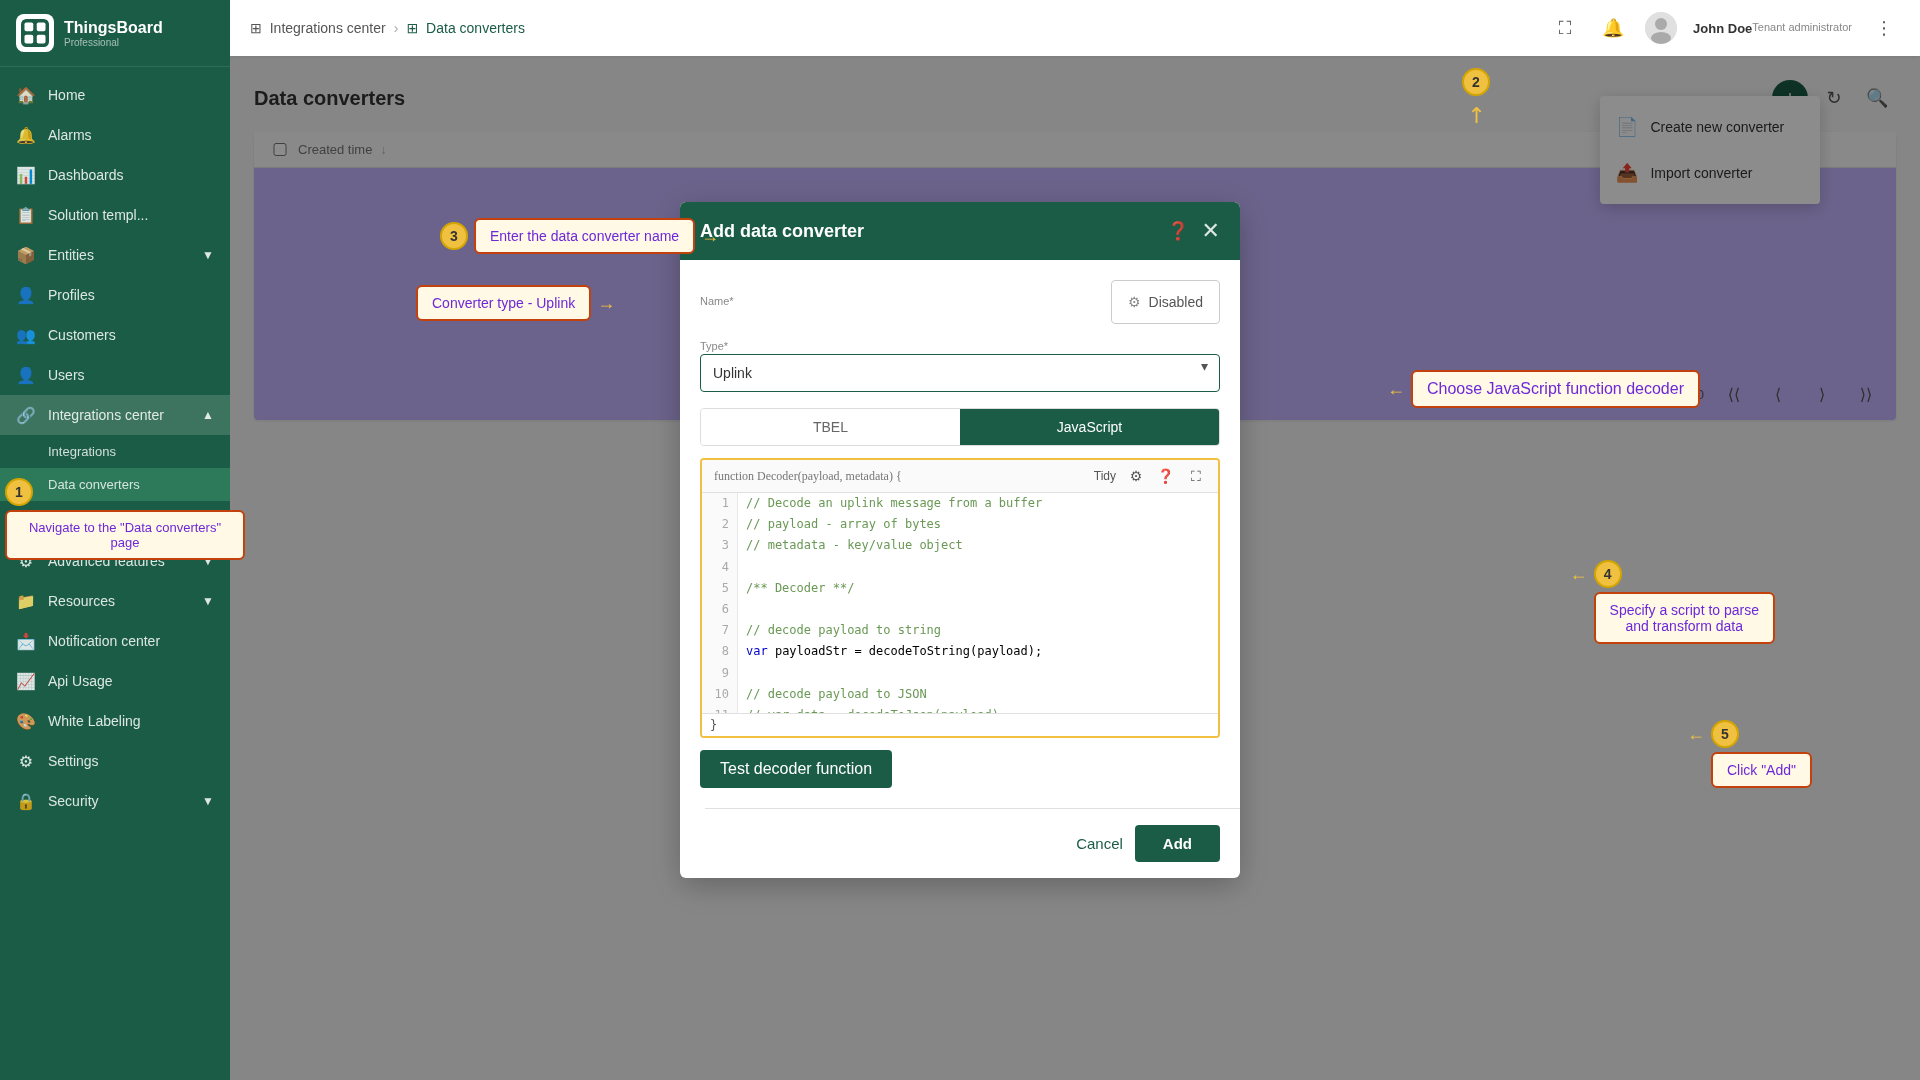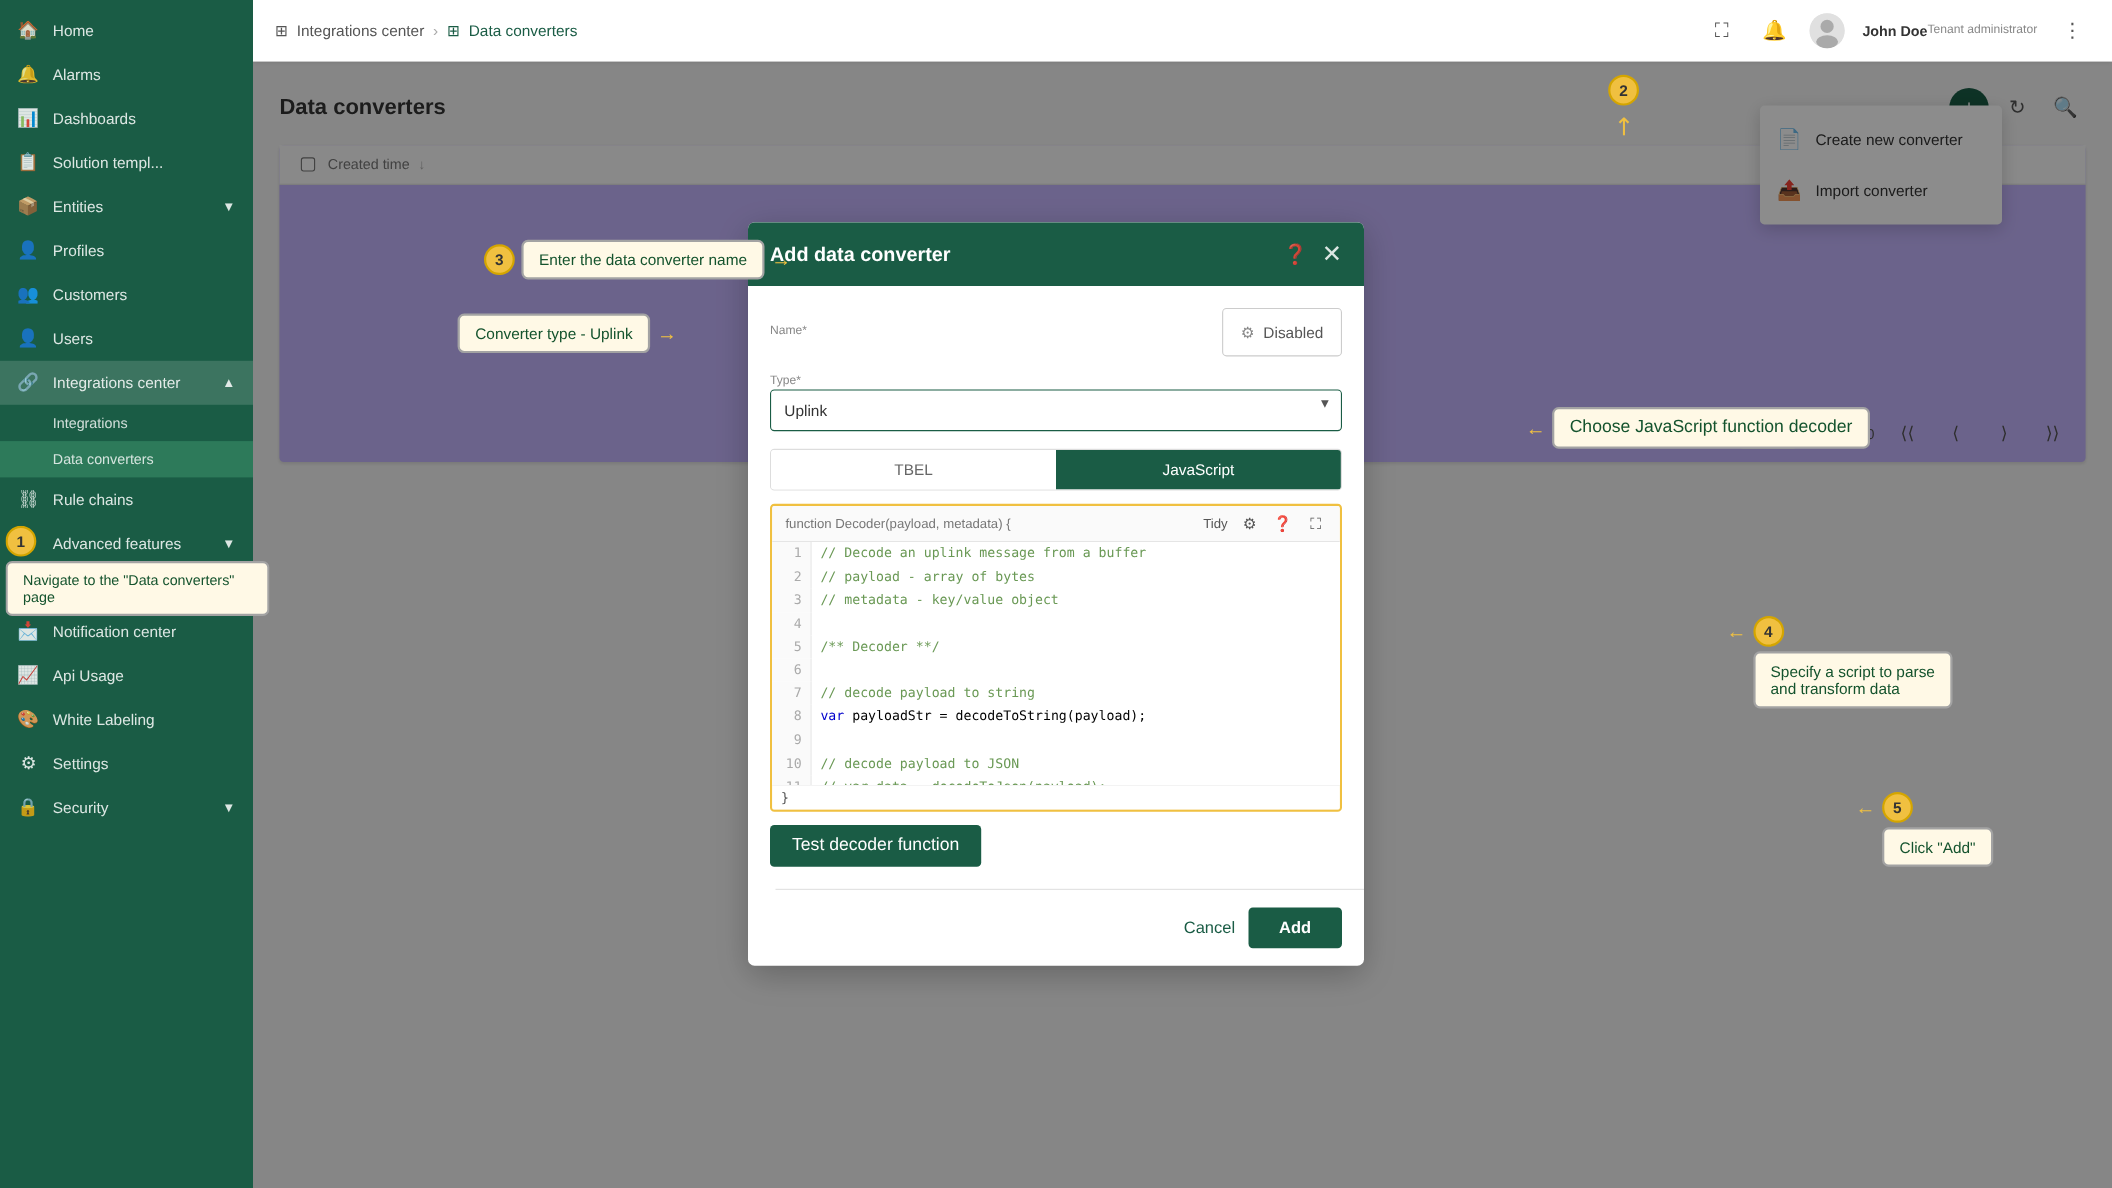--- a/index.html
+++ b/index.html
@@ -87,23 +87,24 @@
       position: absolute; top: 100px; right: 140px;
       background: #fff; border-radius: 4px; box-shadow: 0 4px 16px rgba(0,0,0,0.18);
       padding: 8px 0; min-width: 220px; z-index: 100;
     }
     .dropdown-item {
       display: flex; align-items: center; padding: 12px 16px; gap: 12px;
       cursor: pointer; font-size: 14px; color: #333;
     }
     .dropdown-item .di-icon { color: #555; font-size: 18px; }
     .tooltip-box {
-      background: #fff9e6; border: 2px solid #a3a3a3; border-radius: 6px;
-      padding: 8px 14px; font-size: 14px; font-weight: 500; color: #14532d;
+      background: #fff9e6; border: 2px solid #c2410c; border-radius: 6px;
+      padding: 8px 14px; font-size: 14px; font-weight: 500; color: #6d28d9;
       white-space: nowrap;
+      text-align: center;
     }
     .tooltip-box.large { font-size: 16px; }
 
     
     .overlay {
       position: fixed; left: 230px; top: 56px; right: 0; bottom: 0;
       background: rgba(0,0,0,0.45); z-index: 200;
     }
 
     
@@ -163,21 +164,21 @@
     
     .code-editor-wrap {
       border: 2px solid #f0c040; border-radius: 4px; overflow: hidden;
       margin-bottom: 12px;
     }
     .code-editor-toolbar {
       display: flex; align-items: center; padding: 6px 12px;
       background: #fafafa; border-bottom: 1px solid #e0e0e0;
       justify-content: space-between;
     }
-    .code-editor-label { font-size: 12px; color: #777; font-family: Liberation Sans, sans-serif; }
+    .code-editor-label { font-size: 12px; color: #777; font-family: Liberation Serif, serif; }
     .code-editor-actions { display: flex; gap: 10px; align-items: center; }
     .code-action-btn { font-size: 12px; color: #555; cursor: pointer; }
     .code-icon { width: 20px; height: 20px; display: flex; align-items: center; justify-content: center; color: #555; cursor: pointer; font-size: 14px; }
     .code-body { background: #fff; font-family: monospace; font-size: 12px; line-height: 1.6; max-height: 220px; overflow-y: auto; }
     .code-line { display: flex; }
     .code-line-num { width: 36px; padding: 1px 8px; color: #aaa; text-align: right; background: #fafafa; border-right: 1px solid #e8e8e8; user-select: none; flex-shrink: 0; }
     .code-line-content { padding: 1px 8px; flex: 1; }
     .c-comment { color: #6a9955; }
     .c-keyword { color: #0000cc; }
 
@@ -197,20 +198,35 @@
     .num-badge {
       width: 28px; height: 28px; border-radius: 50%; background: #f0c040;
       border: 2px solid #d4a500; display: flex; align-items: center; justify-content: center;
       font-weight: 700; font-size: 14px; color: #333; flex-shrink: 0;
     }
   </style>
 </head>
 <body>
 
 <div class="sidebar">
+  <div class="sidebar-logo">
+    <div class="sidebar-logo-icon">
+      <svg viewBox="0 0 32 32" fill="none">
+        <rect width="32" height="32" rx="6" fill="#1a5c45"></rect>
+        <rect x="4" y="4" width="10" height="10" rx="2" fill="#fff"></rect>
+        <rect x="18" y="4" width="10" height="10" rx="2" fill="#fff"></rect>
+        <rect x="4" y="18" width="10" height="10" rx="2" fill="#fff"></rect>
+        <rect x="18" y="18" width="10" height="10" rx="2" fill="#fff"></rect>
+      </svg>
+    </div>
+    <div class="sidebar-logo-text">
+      <span class="sidebar-logo-title">ThingsBoard</span>
+      <span class="sidebar-logo-sub">Professional</span>
+    </div>
+  </div>
   <div class="sidebar-nav">
     <div class="sidebar-item">
       <span class="icon">🏠</span>
       <span class="label">Home</span>
     </div>
     <div class="sidebar-item">
       <span class="icon">🔔</span>
       <span class="label">Alarms</span>
     </div>
     <div class="sidebar-item">

